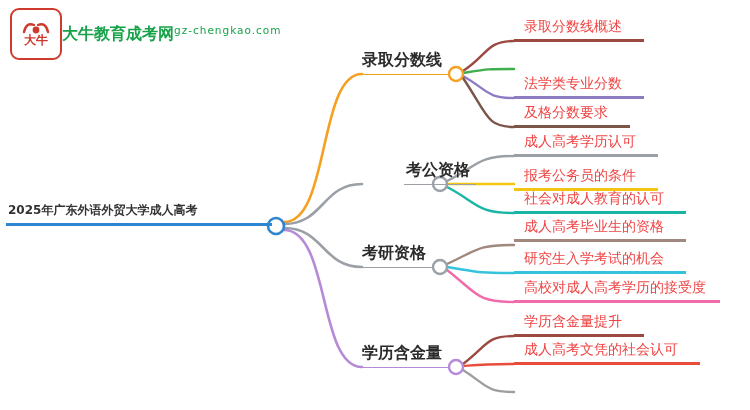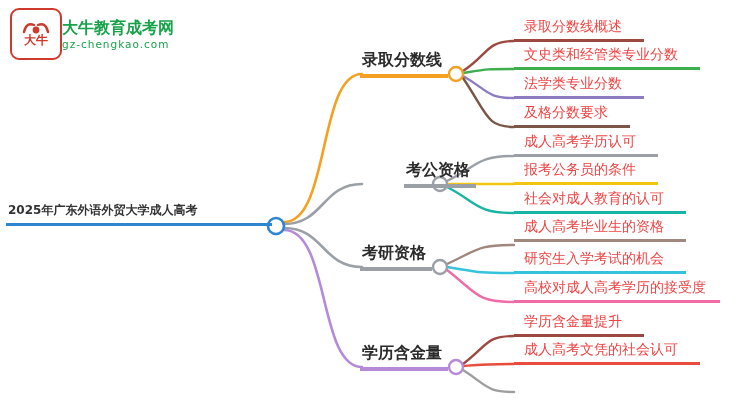--- a/index.html
+++ b/index.html
@@ -6,42 +6,42 @@
   body{font-family:"DejaVu Sans", sans-serif; background:#fff;}
   .stage{position:relative;width:750px;height:410px;background:#ffffff;overflow:hidden;}
   svg.wires{position:absolute;left:0;top:0;width:750px;height:410px;}
 
   
   .logo{position:absolute;left:10px;top:8px;display:flex;align-items:center;}
   .badge{width:48px;height:48px;border:2px solid #cf3a2e;border-radius:9px;background:#fff;
          display:flex;flex-direction:column;align-items:center;justify-content:center;}
   .badge .horns{line-height:1;}
   .badge .zi{color:#cf3a2e;font-weight:bold;font-size:12px;line-height:1.1;}
-  .logo-texts{display:flex;flex-direction:column;}
+  .logo-texts{display:flex;flex-direction:row;}
   .site-name{color:#17a24a;font-weight:bold;font-size:16px;line-height:1.2;}
   .site-url{color:#17a24a;font-size:10.5px;letter-spacing:1px;}
 
   
   .root{position:absolute;left:6px;top:200px;width:264px;font-weight:bold;font-size:12px;color:#333;
         padding:2px 0 4px 2px;border-bottom:3px solid #2e86d1;white-space:nowrap;}
   .topic{position:absolute;font-weight:bold;font-size:16px;color:#2b2b2b;
-         padding:2px 6px 3px 2px;border-bottom:4px solid #6d28d9;white-space:nowrap;box-sizing:border-box;}
+         padding:2px 6px 3px 2px;border-bottom:1px solid #6d28d9;white-space:nowrap;box-sizing:border-box;}
   .t1{left:360px;top:48px;width:88px;border-color:#f5a021;}
   .t2{left:360px;top:158px;width:72px;border-color:#9aa0a6;margin-left:44px;}
   .t3{left:360px;top:241px;width:72px;border-color:#9aa0a6;}
   .t4{left:360px;top:341px;width:88px;border-color:#b58bd8;}
 
   .leaf{position:absolute;left:514px;font-size:14px;color:#ef4444;
         padding:2px 22px 3px 10px;border-bottom:3px solid #000;white-space:nowrap;}
   .l11{top:16px;border-color:#9c4a41;}
   .l12{top:44px;border-color:#3faf4e;}
   .l13{top:73px;border-color:#8e7cc3;}
   .l14{top:102px;border-color:#7a5548;}
   .l21{top:131px;border-color:#9aa0a6;}
-  .l22{top:159px;border-color:#f2c511;}
+  .l22{top:165px;border-color:#f2c511;}
   .l23{top:188px;border-color:#18b5a4;}
   .l31{top:216px;border-color:#a1887f;}
   .l32{top:248px;border-color:#35c3dc;}
   .l33{top:277px;border-color:#f06ba8;padding-right:14px;}
   .l41{top:311px;border-color:#9c4a41;}
   .l42{top:339px;border-color:#e74c3c;}
   .l43{top:367px;border-color:#9e9e9e;}
 </style>
 </head>
 <body>
@@ -95,21 +95,20 @@
   </div>
 
   <div class="root">2025年广东外语外贸大学成人高考</div>
 
   <div class="topic t1">录取分数线</div>
   <div class="topic t2">考公资格</div>
   <div class="topic t3">考研资格</div>
   <div class="topic t4">学历含金量</div>
 
   <div class="leaf l11">录取分数线概述</div>
-  <div class="leaf l12">文史类和经管类专业分数</div>
   <div class="leaf l13">法学类专业分数</div>
   <div class="leaf l14">及格分数要求</div>
 
   <div class="leaf l21">成人高考学历认可</div>
   <div class="leaf l22">报考公务员的条件</div>
   <div class="leaf l23">社会对成人教育的认可</div>
 
   <div class="leaf l31">成人高考毕业生的资格</div>
   <div class="leaf l32">研究生入学考试的机会</div>
   <div class="leaf l33">高校对成人高考学历的接受度</div>

